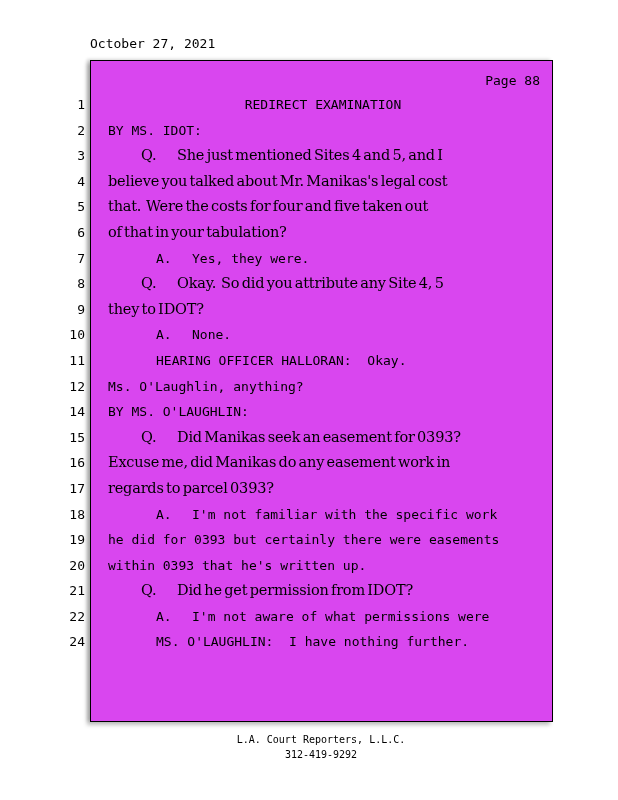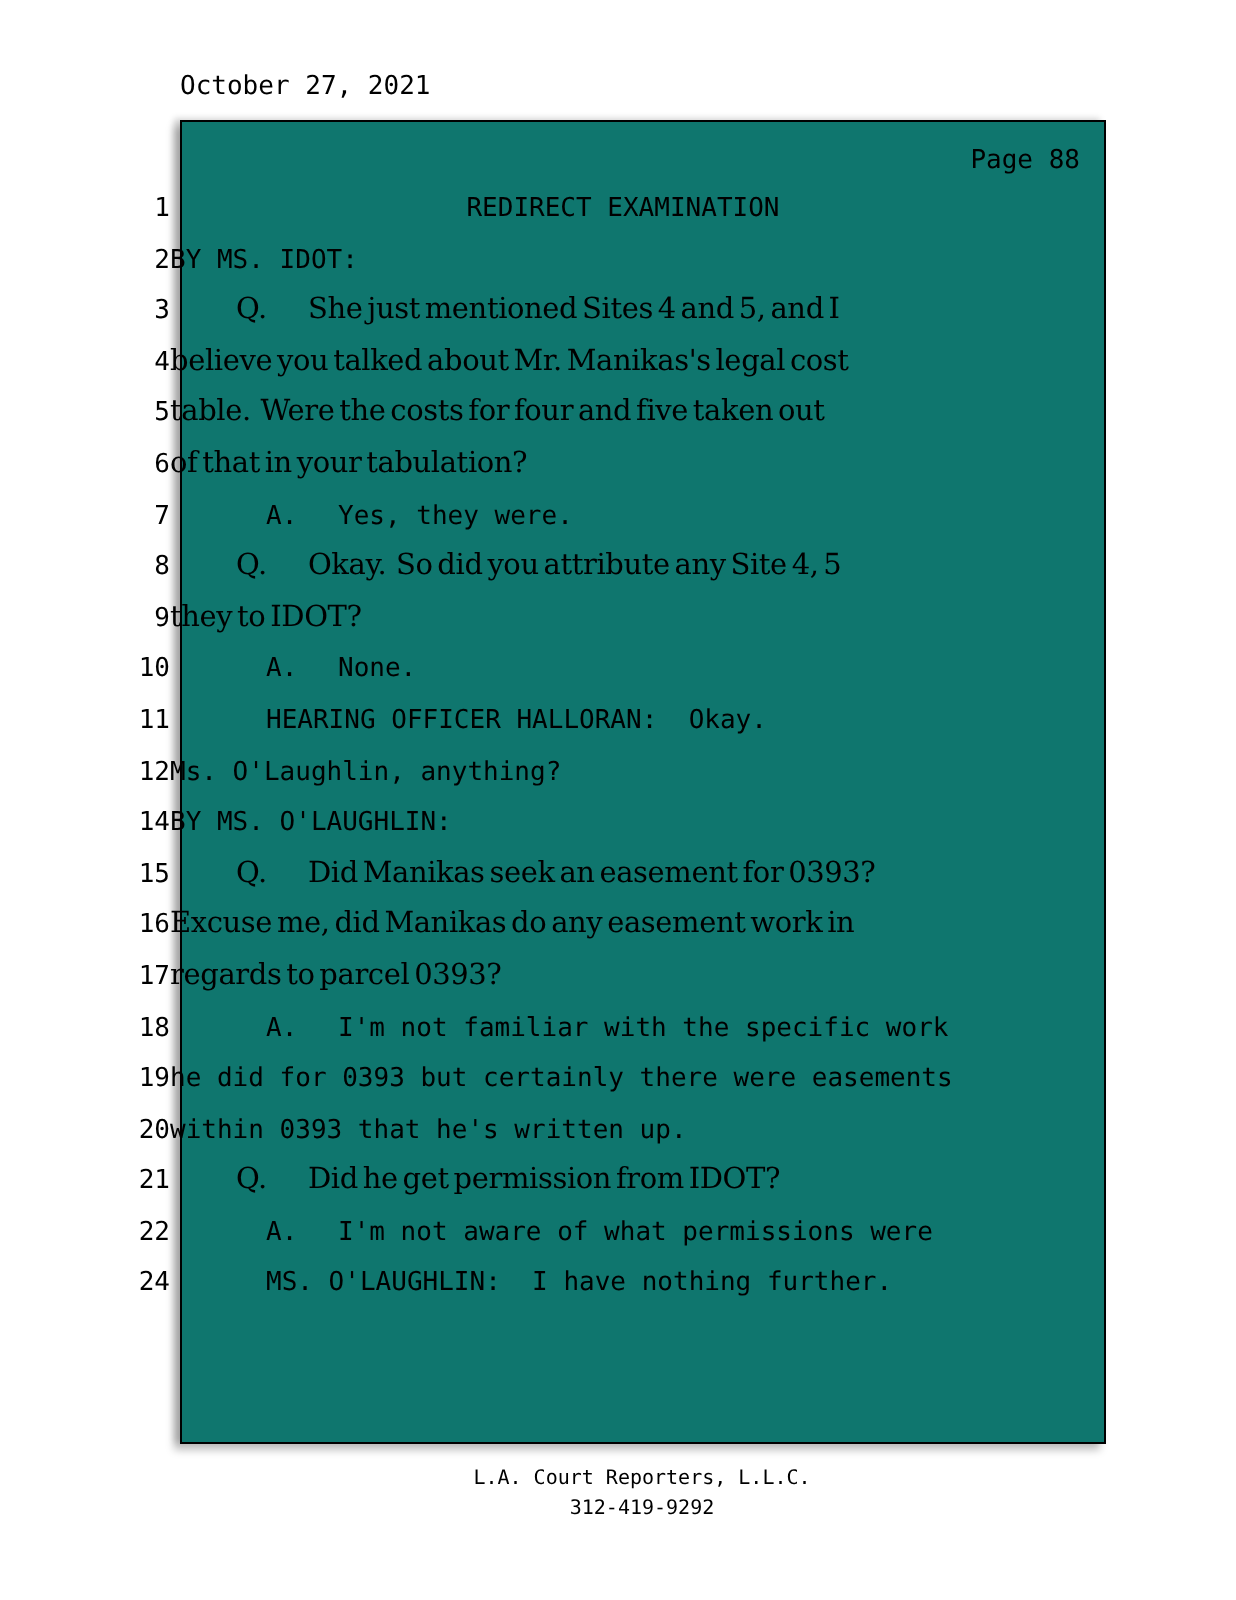--- a/index.html
+++ b/index.html
@@ -23,21 +23,21 @@
     text-align: left;
     font-size: 13px;
   }
   .page-box {
     position: absolute;
     left: 90px;
     top: 60px;
     width: 461px;
     height: 660px;
     border: 1px solid #000000;
-    background: #0f766e;
+    background: #d946ef;
     box-shadow: -3px 3px 4px rgba(0,0,0,0.25), -3px -1px 3px rgba(0,0,0,0.15);
   }
   .page-label {
     position: absolute;
     top: 12px;
     right: 12px;
     font-size: 13px;
   }
   .lines {
     position: absolute;
@@ -53,20 +53,21 @@
     line-height: 25.6px;
   }
   .num {
     flex: none;
     width: 35px;
     text-align: right;
     font-size: 13px;
   }
   .text {
     flex: 1;
+    margin-left: 23px;
     padding-right: 14px;
     white-space: pre-wrap;
   }
   .text.center { text-align: center; }
   .text.indent { padding-left: 48px; }
   .text.bold {
     font-family: "DejaVu Serif", "Liberation Serif", serif;
     font-weight: normal;
     font-size: 14.5px;
     word-spacing: -2px;
@@ -108,21 +109,21 @@
     <div class="row">
       <span class="num">3</span>
       <div class="text bold indent"><span class="prefix">Q.</span>She just mentioned Sites 4 and 5, and I</div>
     </div>
     <div class="row">
       <span class="num">4</span>
       <div class="text bold">believe you talked about Mr. Manikas's legal cost</div>
     </div>
     <div class="row">
       <span class="num">5</span>
-      <div class="text bold">table.  Were the costs for four and five taken out</div>
+      <div class="text bold">that.  Were the costs for four and five taken out</div>
     </div>
     <div class="row">
       <span class="num">6</span>
       <div class="text bold">of that in your tabulation?</div>
     </div>
     <div class="row">
       <span class="num">7</span>
       <div class="text indent"><span class="prefix">A.</span>Yes, they were.</div>
     </div>
     <div class="row">

